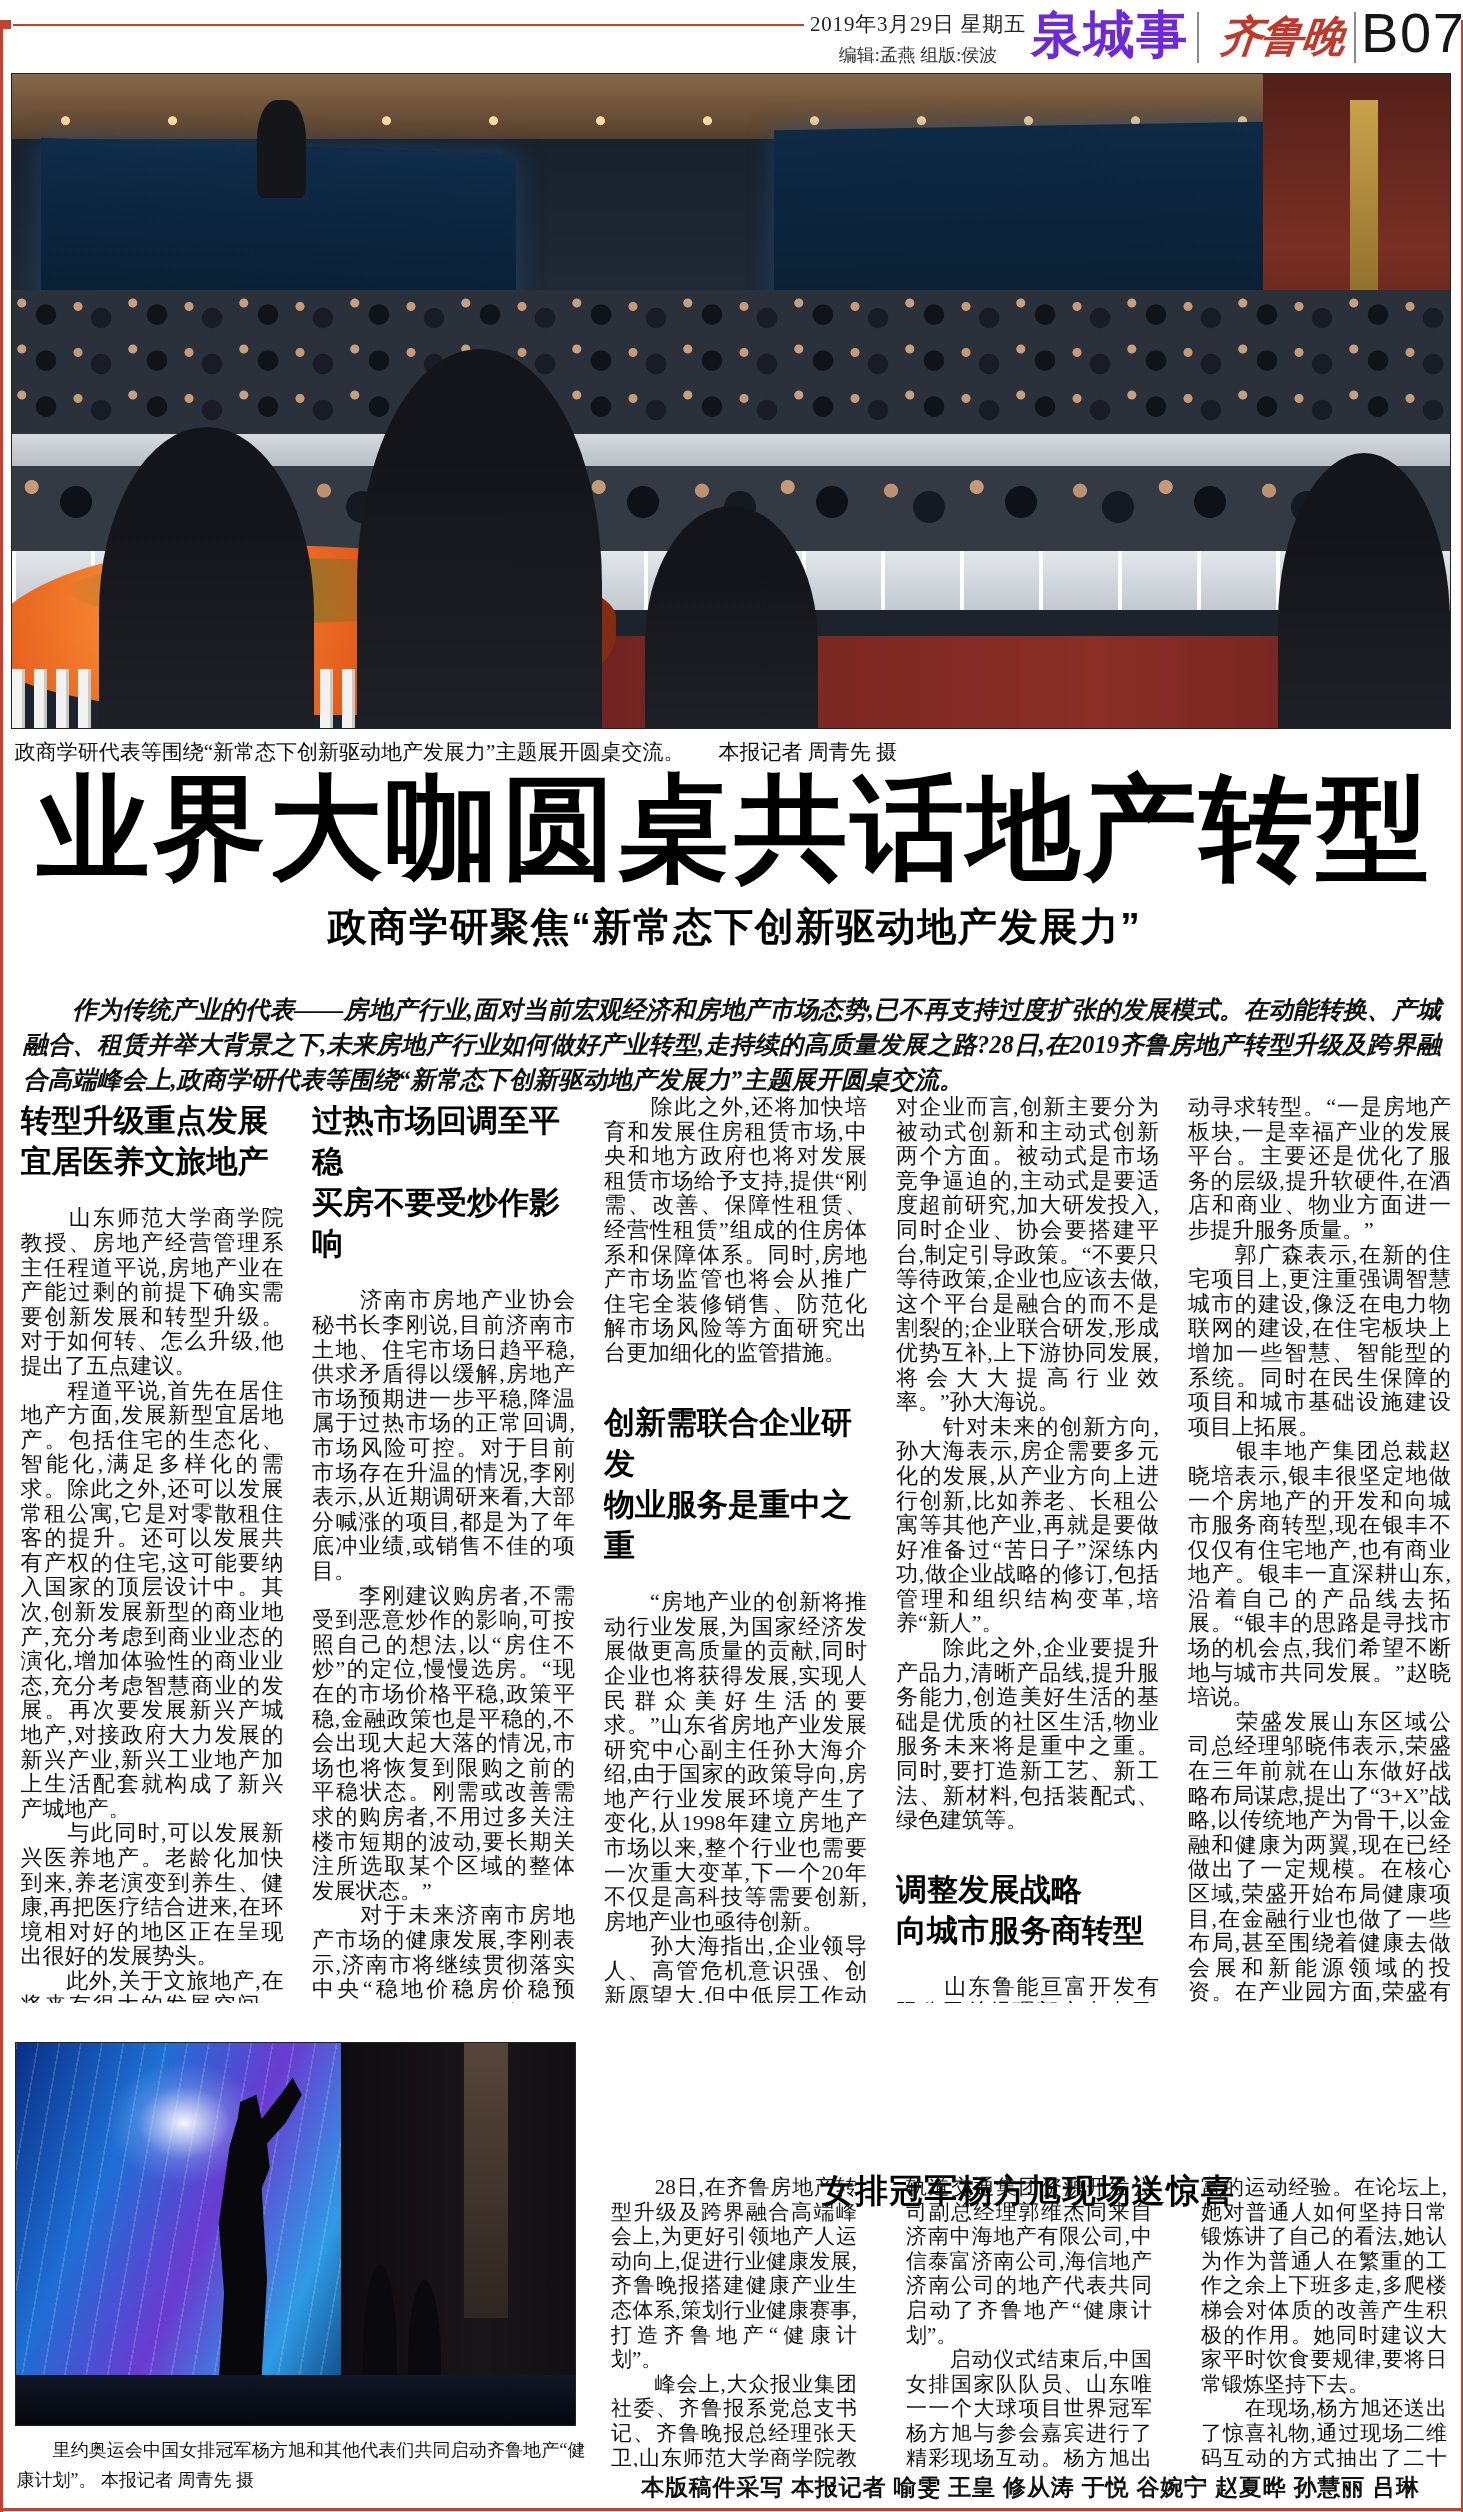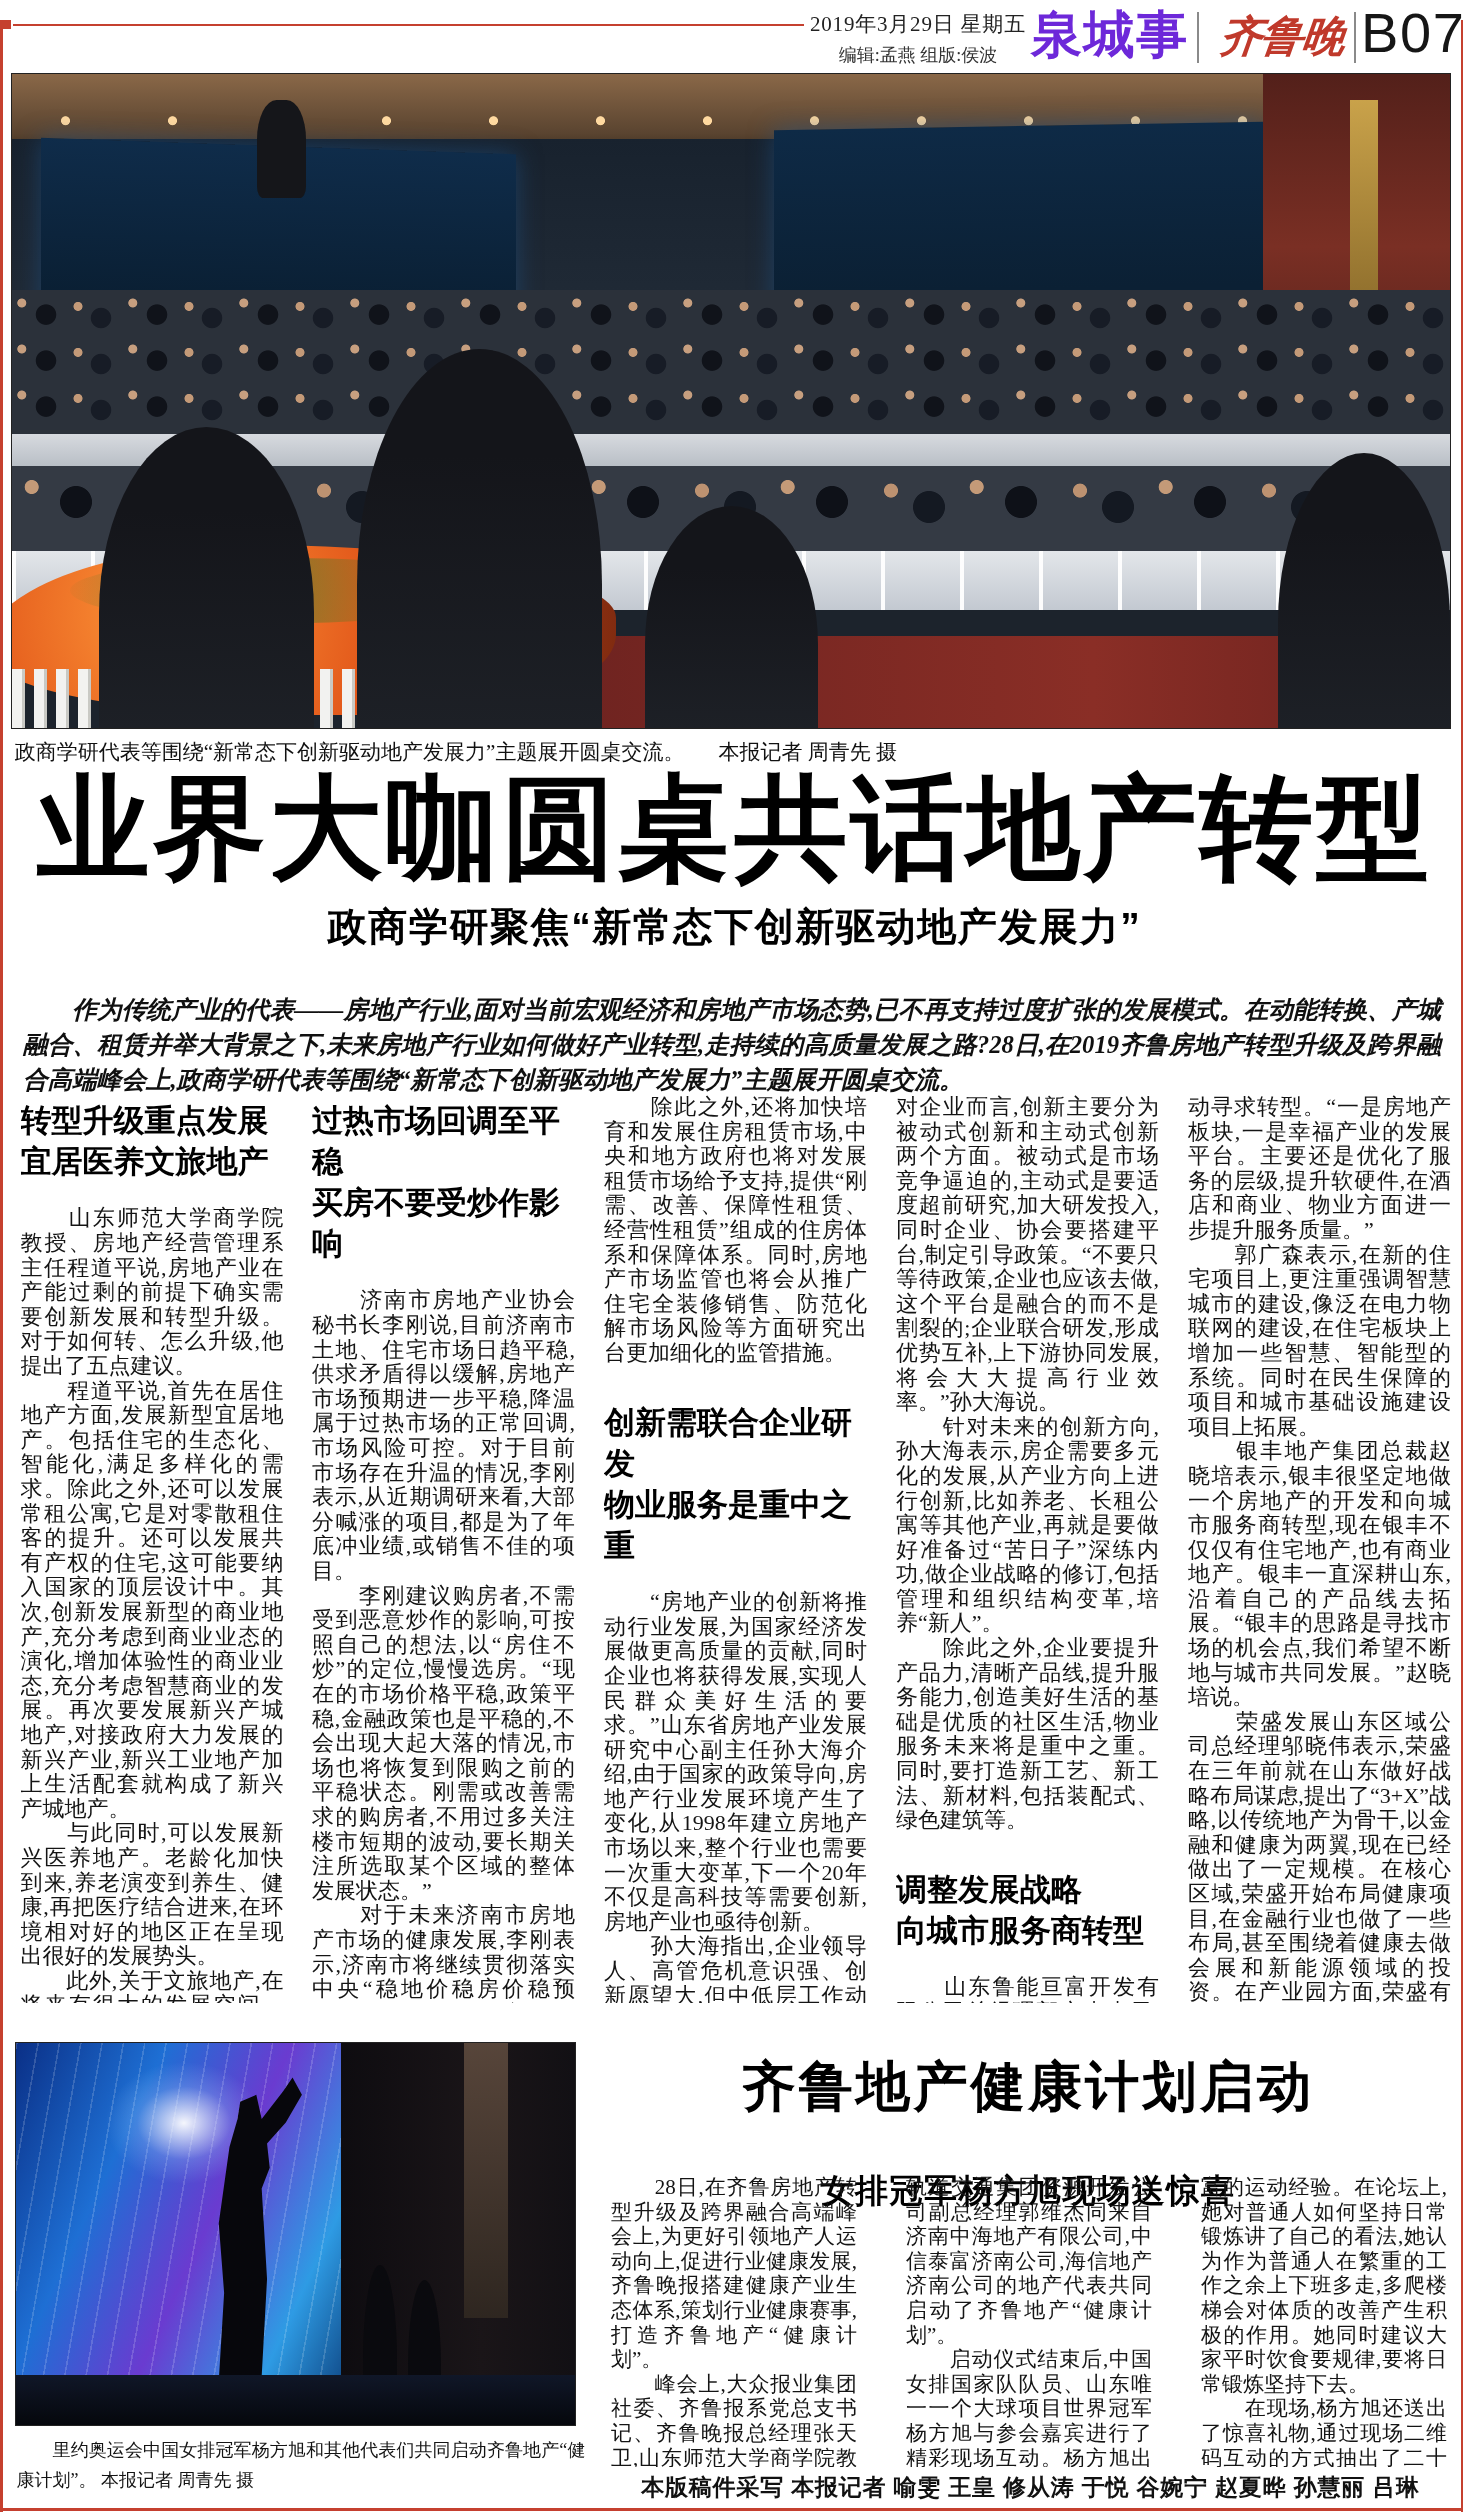--- a/index.html
+++ b/index.html
@@ -198,21 +198,20 @@
     <div class="ph p2-fig" style="left:62%;top:58%;width:6%;height:42%;"></div>
     <div class="ph p2-fig" style="left:70%;top:62%;width:6%;height:38%;"></div>
     <div class="ph p2-woman"></div>
     <div class="ph p2-floor"></div>
   </div>
   <div class="cap2">
     <span>　　里约奥运会中国女排冠军杨方旭和其他代表们共同启动齐鲁地产“健康计划”。</span>
     <span class="credit">本报记者  周青先  摄</span>
   </div>
 
-  <div class="h2-main">齐鲁地产健康计划启动</div>
   <div class="h2-sub">女排冠军杨方旭现场送惊喜</div>
   <div class="col2" style="left:611px;">
     <p>　　28日,在齐鲁房地产转型升级及跨界融合高端峰会上,为更好引领地产人运动向上,促进行业健康发展,齐鲁晚报搭建健康产业生态体系,策划行业健康赛事,打造齐鲁地产“健康计划”。</p>
     <p>　　峰会上,大众报业集团社委、齐鲁报系党总支书记、齐鲁晚报总经理张天卫,山东师范大学商学院教授、房地产经营管理系主任程道平,里约奥运会中国女排冠军杨方旭,济南</p>
   </div>
   <div class="col2" style="left:906px;">
     <p>轨道交通集团资源开发公司副总经理郭维杰同来自济南中海地产有限公司,中信泰富济南公司,海信地产济南公司的地产代表共同启动了齐鲁地产“健康计划”。</p>
     <p>　　启动仪式结束后,中国女排国家队队员、山东唯一一个大球项目世界冠军杨方旭与参会嘉宾进行了精彩现场互动。杨方旭出生于山东高密,在超过十年的运动生涯中积累了丰</p>
   </div>
   <div class="col2" style="left:1201px;">

